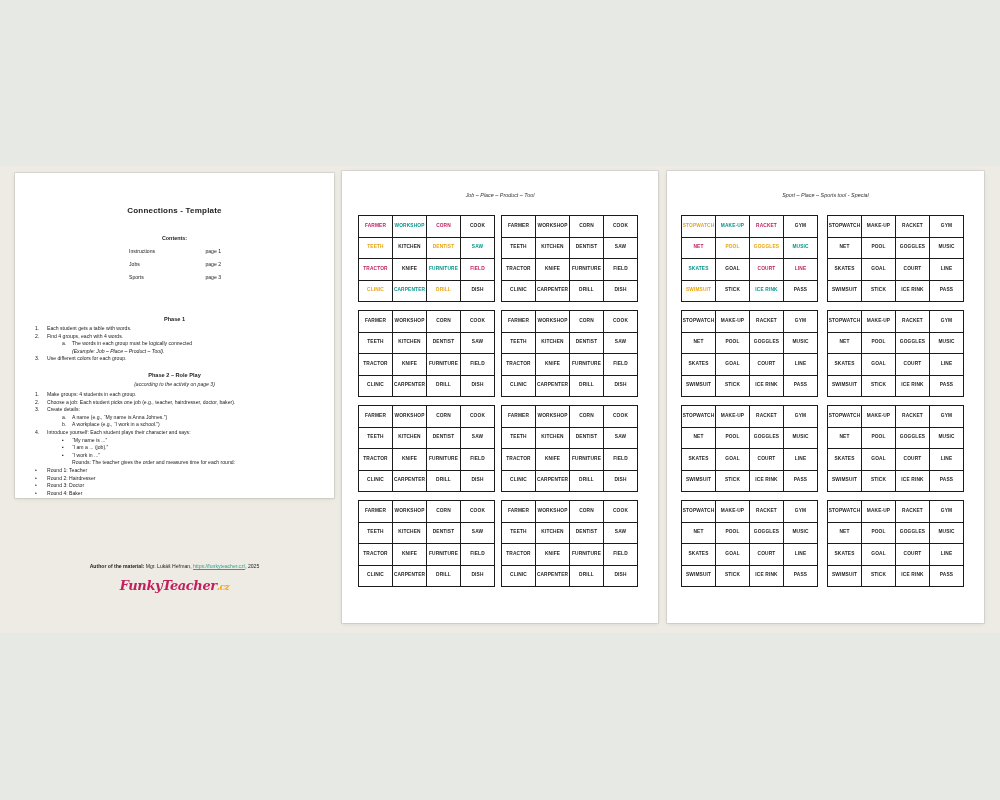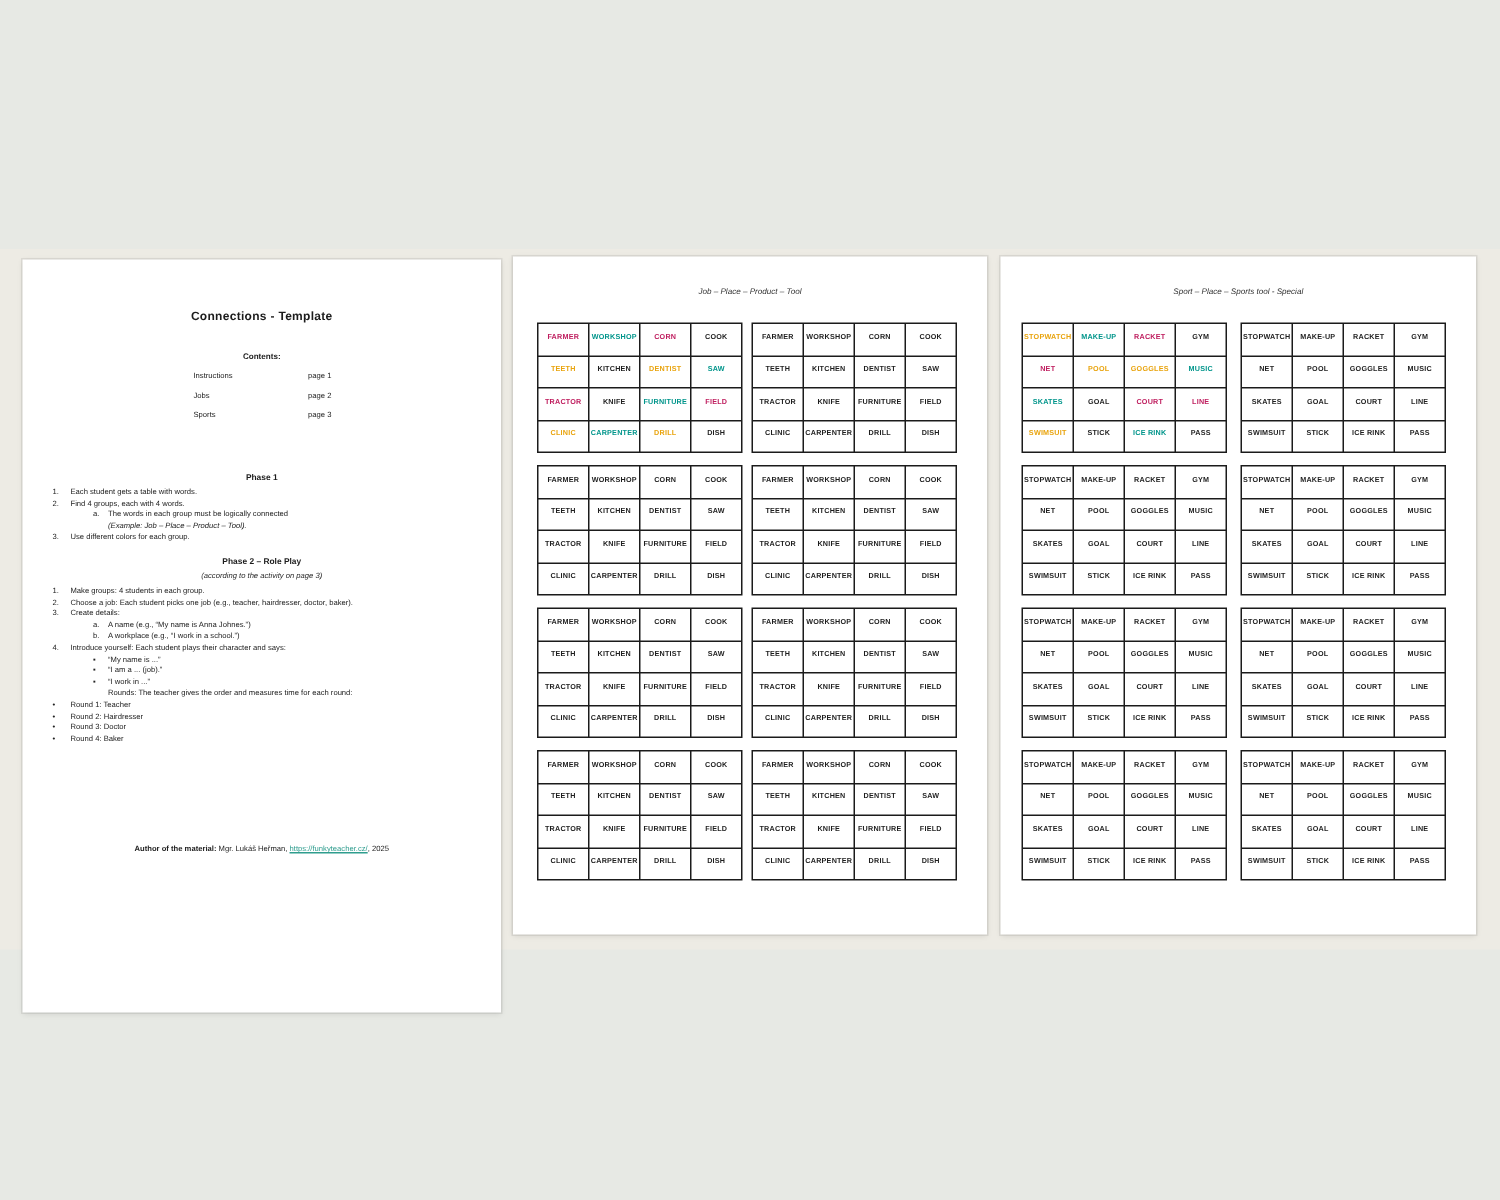--- a/index.html
+++ b/index.html
@@ -7,21 +7,21 @@
     width:1000px;height:800px;position:relative;overflow:hidden;
     background:var(--canvas_bg,#e7e9e4);
     font-family:"Liberation Sans",sans-serif;
     -webkit-font-smoothing:antialiased;
   }
   .pages-band{position:absolute;left:0;top:166px;width:1000px;height:467px;background:var(--band_bg,#edebe4);}
   .page{
     position:absolute;background:#ffffff;
     box-shadow:0 0 0 1px rgba(0,0,0,0.07),0 1px 4px rgba(0,0,0,0.10);
   }
-  #page1{left:15px;top:173px;width:319px;height:502px;}
+  #page1{left:15px;top:173px;width:319px;height:325px;}
   #page2{left:342px;top:171px;width:316px;height:452px;}
   #page3{left:667px;top:171px;width:317px;height:452px;}
 
   
   .p1-title{position:absolute;top:33px;left:0;width:100%;text-align:center;font-weight:bold;font-size:8px;color:#1c1c1c;letter-spacing:.2px;}
   .toc-head{position:absolute;top:62px;left:0;width:100%;text-align:center;font-weight:bold;font-size:5.4px;color:#1c1c1c;}
   .toc{position:absolute;top:74px;left:114px;width:92px;font-size:5.1px;color:#222;}
   .toc-row{display:flex;justify-content:space-between;height:13px;line-height:8px;}
   .phase1-head{position:absolute;top:143px;left:0;width:100%;text-align:center;font-weight:bold;font-size:5.6px;color:#1c1c1c;}
   .lines1{position:absolute;top:152px;left:0;width:100%;}
@@ -157,20 +157,23 @@
         <span class="t">Round 3: Doctor</span>
       </div>
       <div class="line lvl0">
         <span class="m">•</span>
         <span class="t">Round 4: Baker</span>
       </div>
     </div>
   <div class="author">
     <span class="b">Author of the material:</span><span> Mgr. Lukáš Heřman, </span><a href="#">https://funkyteacher.cz/</a><span>, 2025</span>
   </div>
+  <div class="logo">
+    <span class="lp">Funky</span><span class="lp">Teacher</span><span class="lz">.cz</span>
+  </div>
 </div>
 
 <div class="page" id="page2">
   <div class="sheet-title">Job – Place – Product – Tool</div>
   <div class="grids">
       <div class="word-grid">
         <div class="word-cell" style="color: rgb(191, 29, 94);">FARMER</div>
         <div class="word-cell" style="color: rgb(0, 149, 139);">WORKSHOP</div>
         <div class="word-cell" style="color: rgb(191, 29, 94);">CORN</div>
         <div class="word-cell" style="color: rgb(30, 30, 30);">COOK</div>

